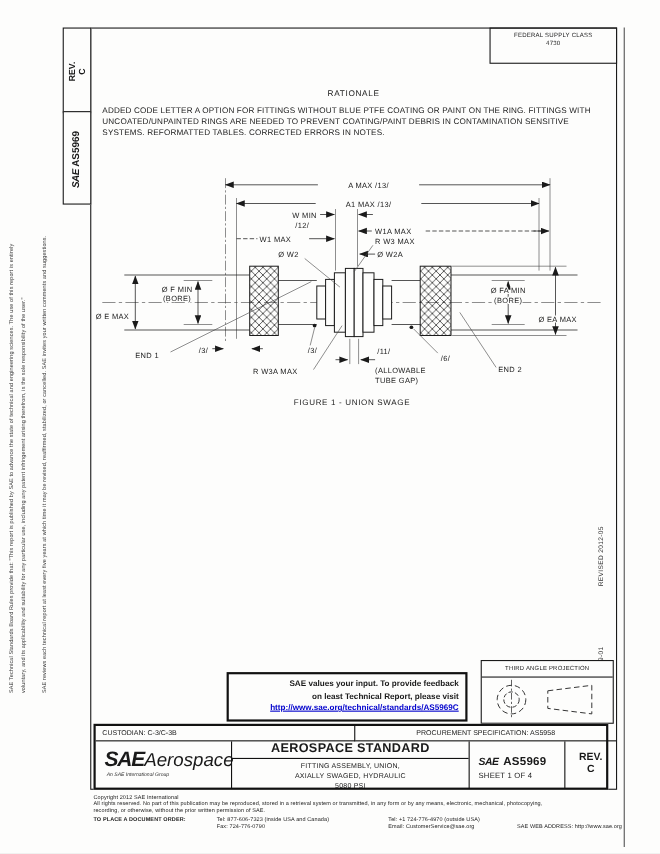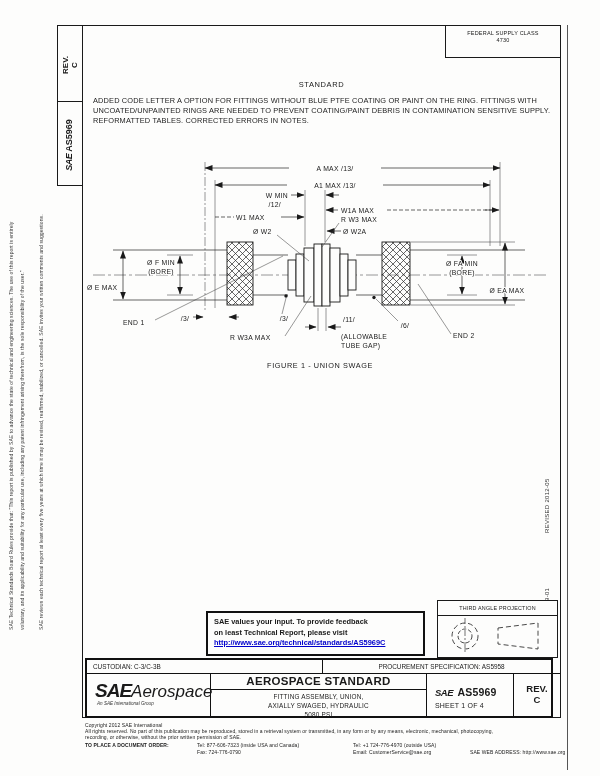--- a/index.html
+++ b/index.html
@@ -23,21 +23,21 @@
   svg text{font-size:6.8px;fill:#1a1a1a;letter-spacing:.3px;
            paint-order:stroke;stroke:#fdfdfc;stroke-width:2px;}
   svg text.cap{font-size:7.3px;letter-spacing:.6px;}
   .thin{stroke:#222;stroke-width:.7;fill:none;}
   .xthin{stroke:#444;stroke-width:.55;fill:none;}
   .bodyline{stroke:#1a1a1a;stroke-width:.9;fill:#fdfdfc;}
   
   .revstrip{font-size:6px;color:#333;letter-spacing:.3px;}
   
   .fb{border:2px solid #111;font-size:7.4px;font-weight:bold;line-height:10.5px;
-      padding:4px 6px;box-sizing:border-box;background:#fdfdfc;}
+      padding:4px 6px;box-sizing:border-box;background:#fdfdfc;text-align:right;}
   .fb a{color:#0000cc;text-decoration:underline;}
   
   .proj-head{font-size:5.4px;text-align:center;line-height:14px;letter-spacing:.2px;
              border-bottom:1.2px solid #1a1a1a;}
   
   .tb{border:2px solid #111;box-sizing:border-box;background:#fdfdfc;}
   .tb .cell{position:absolute;box-sizing:border-box;}
   .br{border-right:1.5px solid #111;}
   .bb{border-bottom:1.5px solid #111;}
   .cust{font-size:6.4px;line-height:13px;padding-left:6px;}
@@ -84,22 +84,22 @@
       <span style="font-style:italic;font-weight:900;letter-spacing:-.5px;">SAE</span>
       <span style="font-weight:bold;">AS5969</span>
     </div>
   </div>
 
   <div class="abs border-box fsc" style="left:445px;top:25px;width:116px;height:33px;">
     <div>FEDERAL SUPPLY CLASS</div>
     <div>4730</div>
   </div>
 
-  <div class="abs rat-head" style="left:82px;top:80px;width:479px;">STANDARD</div>
-  <div class="abs rat-text" style="left:93px;top:96px;width:462px;">ADDED CODE LETTER A OPTION FOR FITTINGS WITHOUT BLUE PTFE COATING OR PAINT ON THE RING.  FITTINGS WITH UNCOATED/UNPAINTED RINGS ARE NEEDED TO PREVENT COATING/PAINT DEBRIS IN CONTAMINATION SENSITIVE SUPPLY.  REFORMATTED TABLES.  CORRECTED ERRORS IN NOTES.</div>
+  <div class="abs rat-head" style="left:82px;top:80px;width:479px;">RATIONALE</div>
+  <div class="abs rat-text" style="left:93px;top:96px;width:462px;">ADDED CODE LETTER A OPTION FOR FITTINGS WITHOUT BLUE PTFE COATING OR PAINT ON THE RING.  FITTINGS WITH UNCOATED/UNPAINTED RINGS ARE NEEDED TO PREVENT COATING/PAINT DEBRIS IN CONTAMINATION SENSITIVE SYSTEMS.  REFORMATTED TABLES.  CORRECTED ERRORS IN NOTES.</div>
 
   <svg class="abs" style="left:85px;top:138px;" width="470" height="240" viewBox="0 0 470 240">
     <defs>
       <pattern id="xh" width="7" height="7" patternUnits="userSpaceOnUse">
         <path d="M0,0 L7,7 M7,0 L0,7" stroke="#2a2a2a" stroke-width=".7"></path>
       </pattern>
       <marker id="ah" markerWidth="9" markerHeight="8" refX="7.5" refY="3" orient="auto-start-reverse" markerUnits="userSpaceOnUse">
         <path d="M0,0 L8,3 L0,6 z" fill="#1a1a1a"></path>
       </marker>
     </defs>

